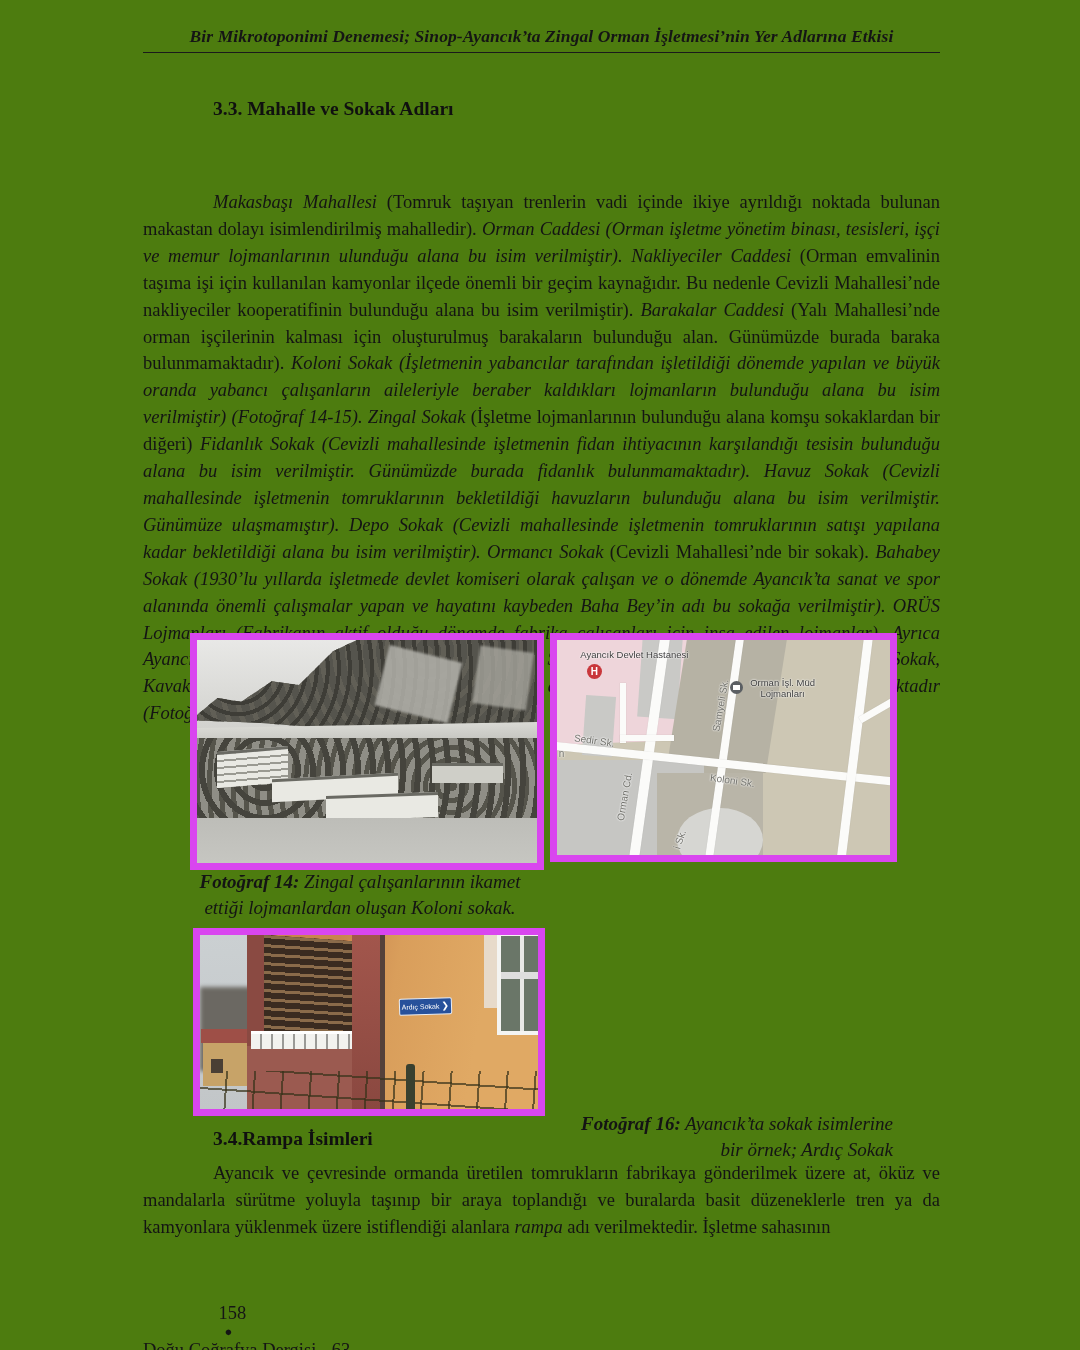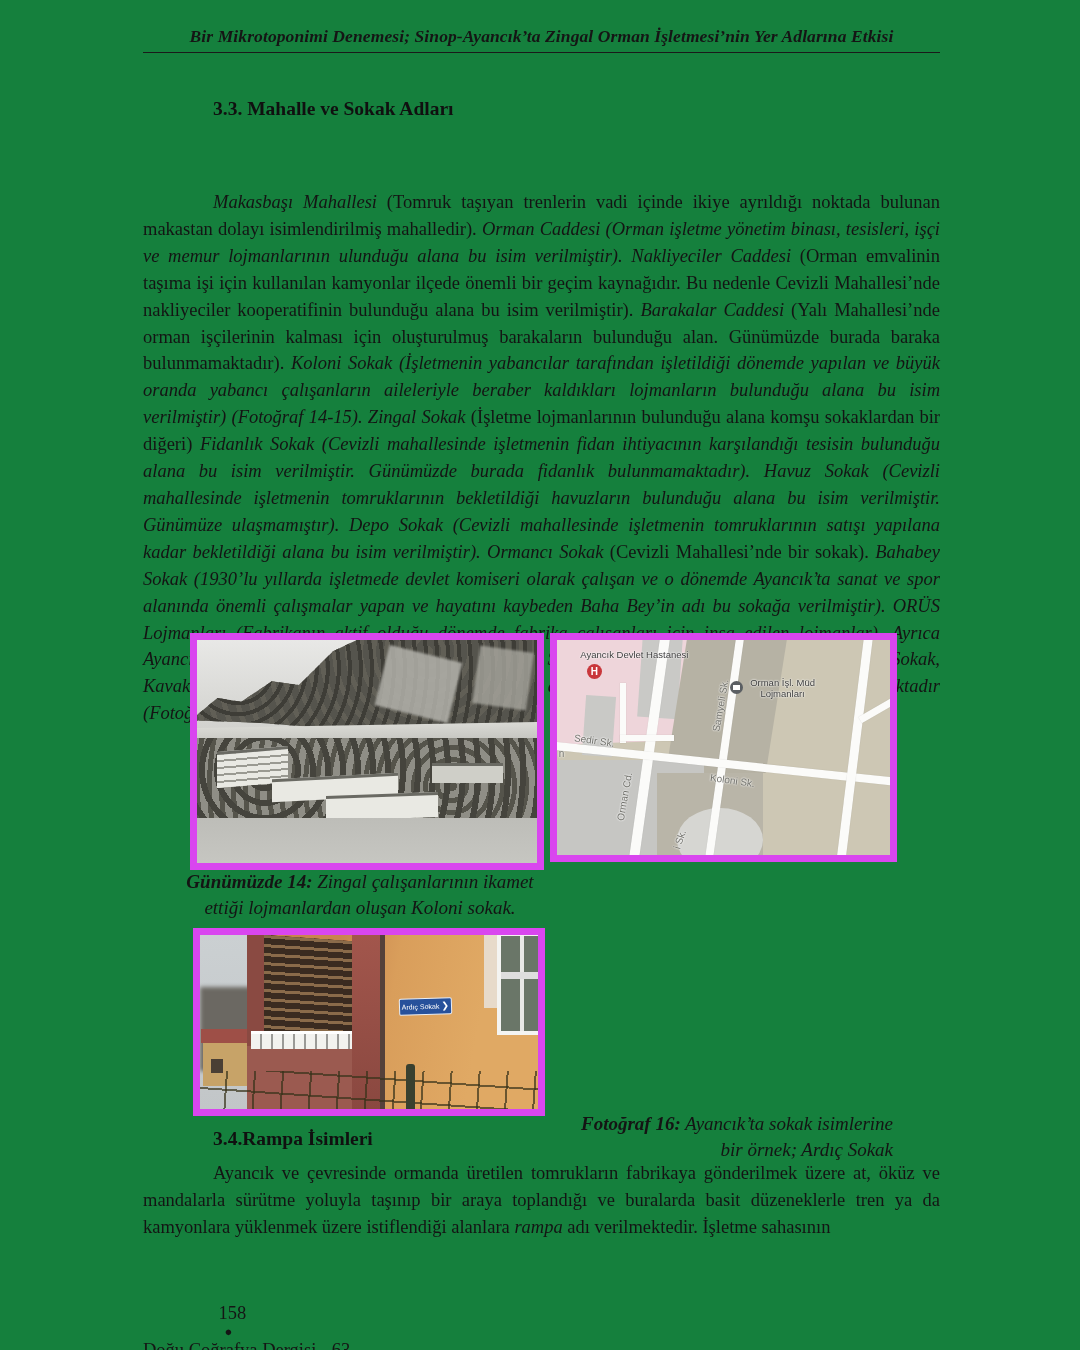--- a/index.html
+++ b/index.html
@@ -1,17 +1,17 @@
 <!DOCTYPE html>
 <html><head>
 <meta charset="utf-8">
 <style>
   html,body{margin:0;padding:0;background:#ffffff;}
   .page{
-    position:relative;width:1080px;height:1350px;background:#15803d;
+    position:relative;width:1080px;height:1350px;background:#4d7c0f;
     font-family:"Liberation Serif", serif;color:#111;overflow:hidden;
   }
   
   .header-title{
     position:absolute;left:143px;top:26px;width:797px;text-align:center;
     font-size:17.5px;font-weight:bold;font-style:italic;letter-spacing:.1px;color:#151515;
   }
   .header-rule{position:absolute;left:143px;top:52px;width:797px;border-top:1.6px solid #1a1a1a;}
   
   .sec-heading{position:absolute;left:213px;font-size:19.5px;font-weight:bold;color:#101010;}
@@ -165,21 +165,21 @@
     </div>
     <div class="m-label" style="left:5%;top:44%;transform:rotate(8deg);">Sedir Sk.</div>
     <div class="m-label" style="left:46%;top:63%;transform:rotate(8deg);">Koloni Sk.</div>
     <div class="m-label" style="left:41%;top:28%;transform:rotate(-80deg);">Samyeli Sk.</div>
     <div class="m-label" style="left:13%;top:70%;transform:rotate(-80deg);">Orman Cd.</div>
     <div class="m-label" style="left:34%;top:90%;transform:rotate(-72deg);">i Sk.</div>
     <div class="m-label" style="left:0.5%;top:50%;">n</div>
   </div>
 
   <div class="caption" id="cap14">
-    <span class="cap-label">Günümüzde 14:</span><span> Zingal çalışanlarının ikamet ettiği lojmanlardan oluşan Koloni sokak.</span>
+    <span class="cap-label">Fotoğraf 14:</span><span> Zingal çalışanlarının ikamet ettiği lojmanlardan oluşan Koloni sokak.</span>
   </div>
 
   <div class="photo-frame" id="photo16">
     <div class="ph-layer p16-sky"></div>
     <div class="ph-layer p16-hill"></div>
     <div class="ph-layer p16-house"></div>
     <div class="ph-layer p16-bldg-left"></div>
     <div class="ph-layer p16-blinds"></div>
     <div class="ph-layer p16-underwall"></div>
     <div class="ph-layer p16-rail"></div>

